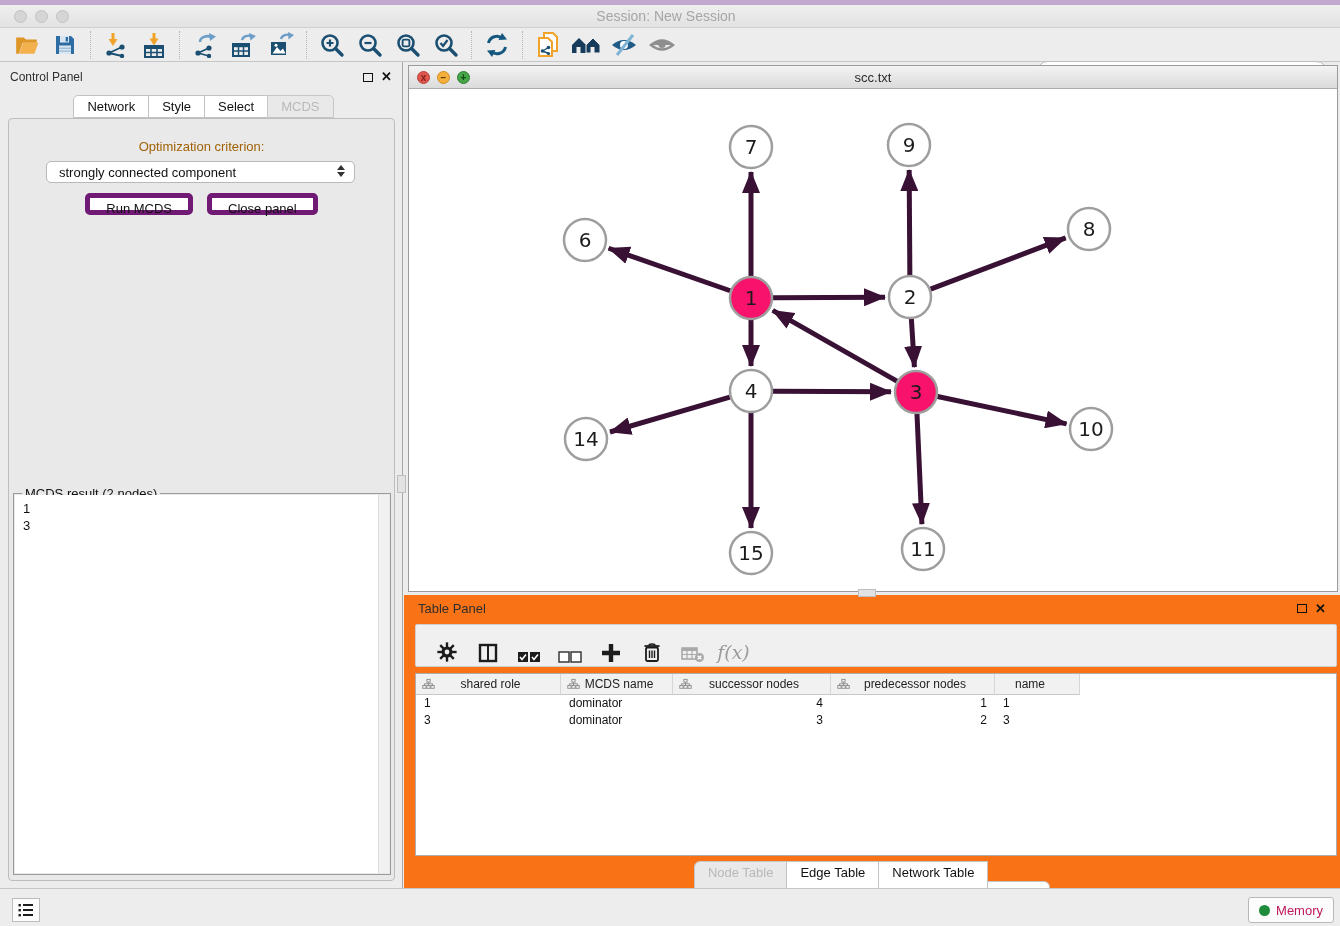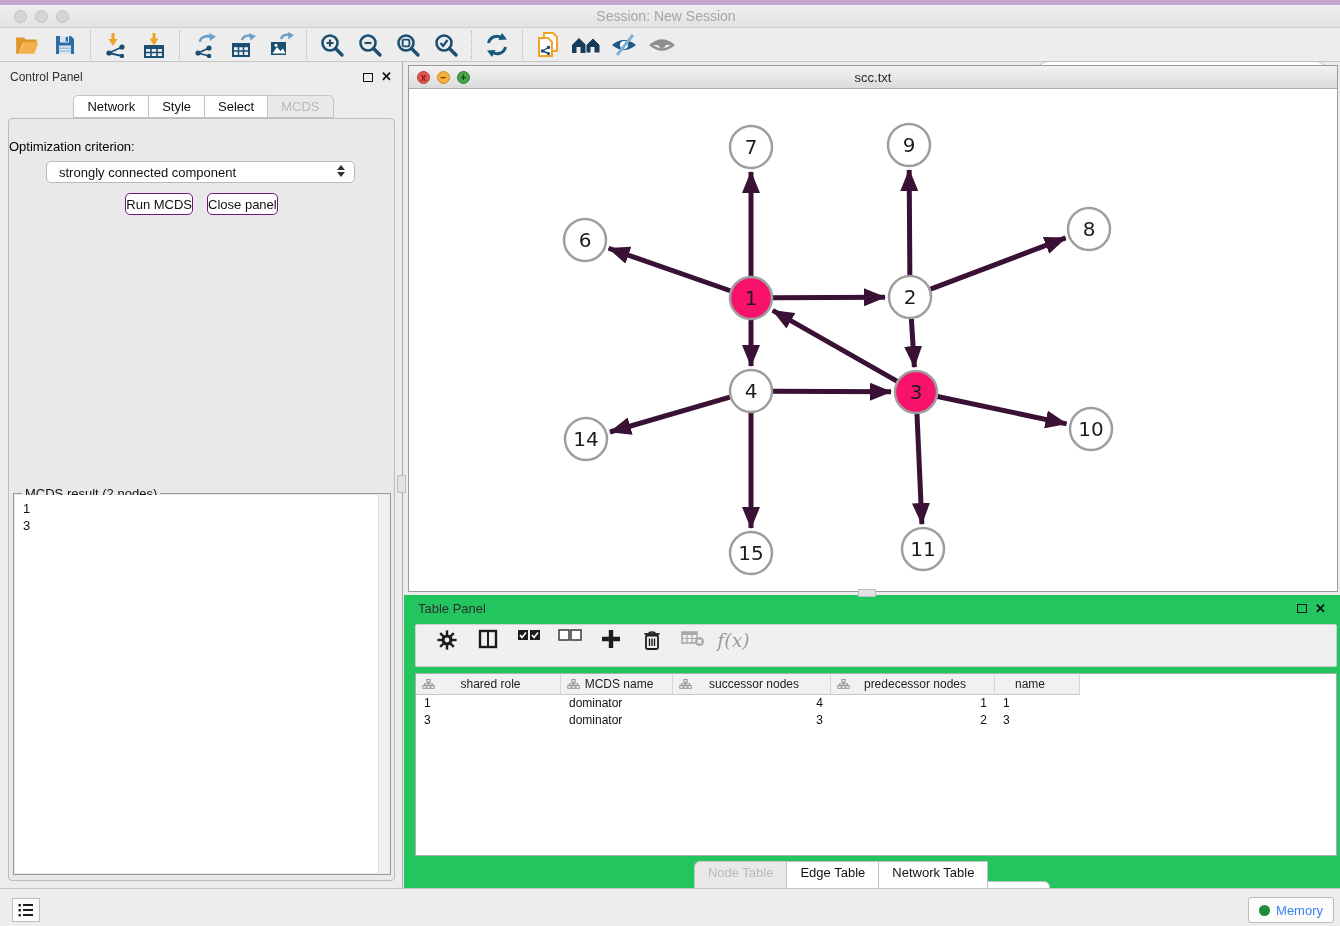--- a/index.html
+++ b/index.html
@@ -33,31 +33,31 @@
   .cp-tabs { position:absolute; left:0; top:33px; width:100%; display:flex; justify-content:center; z-index:3; }
   .cp-tabs .tab, .bottom-tabs .tab {
     font-size:13px; padding:3px 13px; background:#FFF; border:1px solid #C2C2C2; color:#111;
     margin-left:-1px; cursor:default; }
   .cp-tabs .tab:first-child { border-radius:5px 0 0 0; margin-left:5px; }
   .cp-tabs .tab:last-child  { border-radius:0 5px 0 0; }
   .cp-tabs .tab.active, .bottom-tabs .tab.active { background:#E9E9E9; color:#B9B9B9; border-color:#C6C6C6; }
 
   .cp-content { position:absolute; left:8px; top:56px; width:387px; height:763px;
     background:#E9E9E9; border:1px solid #BDBDBD; border-radius:4px; }
-  .opt-label { text-align:left; margin-top:20px; font-size:13px; color:#000000; }
+  .opt-label { text-align:center; margin-top:20px; font-size:13px; color:#a16207; }
   .criterion-select { position:absolute; left:37px; top:42px; width:309px; height:22px; background:#FFF;
     border:1px solid #B9B9B9; border-radius:5px; font-size:13px; color:#111;
     display:flex; align-items:center; padding-left:12px; }
   .stepper { position:absolute; right:9px; top:3px; display:flex; flex-direction:column; gap:2px; }
   .stepper i { width:0; height:0; border-left:4px solid transparent; border-right:4px solid transparent; display:block; }
   .step-up { border-bottom:5px solid #333; }
   .step-down { border-top:5px solid #333; }
   .cp-buttons { position:absolute; left:0; top:74px; width:100%; display:flex; justify-content:center; gap:14px; }
-  .cp-buttons .btn { background:#FFF; border:1px solid #701a75; border-radius:5px; font-size:13px; color:#111;
-    padding:3px 0; height:22px; line-height:15px; cursor:default; }
+  .cp-buttons .btn { background:#FFF; border:5px solid #701a75; border-radius:5px; font-size:13px; color:#111;
+    padding:3px 16px; height:22px; line-height:15px; cursor:default; }
 
   .result-box { position:absolute; left:4px; top:374px; width:378px; height:382px; border:1px solid #9A9A9A;padding-left:9px; }
   .result-label { position:absolute; left:8px; top:-8px; background:#E9E9E9; padding:0 3px; font-size:13px; color:#111; }
   .result-inner { position:absolute; left:1px; top:1px; right:1px; bottom:1px; background:#FFF; overflow:hidden; }
   .result-lines { font-size:13px; color:#111; padding:5px 8px; line-height:17px; white-space:pre-line; }
   .result-scroll { position:absolute; right:0; top:0; width:11px; height:100%; background:#F1F1F1; border-left:1px solid #DDD; }
 
   .v-grip { position:absolute; left:397px; top:475px; width:9px; height:18px; background:#E2E2E2; border:1px solid #BEBEBE; z-index:5; }
 
   
@@ -69,47 +69,47 @@
     display:flex; align-items:center; justify-content:center; color:#5B3A00; }
   .tl-red { background:#E0564C; border:1px solid #B8423A; color:#7E1F1A !important; }
   .tl-yellow { background:#F5AF3C; border:1px solid #CE8B22; }
   .tl-green { background:#46A546; border:1px solid #2F7D33; color:#0F4A14 !important; }
   .net-title { position:absolute; left:0; right:0; text-align:center; font-size:13px; color:#2B2B2B; }
   .net-canvas { width:928px; height:502px; background:#FFF; }
 
   .h-grip { position:absolute; left:858px; top:589px; width:18px; height:8px; background:#E2E2E2; border:1px solid #BEBEBE; z-index:5; }
 
   
-  .table-panel { position:absolute; left:404px; top:595px; width:936px; height:293px; background:#22c55e; }
+  .table-panel { position:absolute; left:404px; top:595px; width:936px; height:293px; background:#f97316; }
   .tp-header { height:27px; display:flex; align-items:center; padding:0 14px 0 14px; }
   .tp-header .ph-title { font-size:13px; color:#2F2F2F; flex:1; }
   .tp-toolbar { position:absolute; left:11px; top:29px; width:922px; height:43px; background:#F0F0F0;
     border:1px solid #CFCFCF; border-radius:2px; display:flex; align-items:center; padding-left:12px; gap:4px; }
-  .tp-tb-btn { width:37px; height:34px; display:flex; align-items:flex-start; justify-content:center; }
+  .tp-tb-btn { width:37px; height:34px; display:flex; align-items:flex-end; justify-content:center; }
   .fx-label { font-family:"DejaVu Serif",serif; font-style:italic; font-size:19px; color:#9B9B9B; }
 
   .data-table { position:absolute; left:11px; top:78px; width:922px; height:183px; background:#FFF; border:1px solid #ADADAD; overflow:hidden; }
   .thead { display:flex; height:21px; }
   .th { background:#F1F1F1; border-right:1px solid #D6D6D6; border-bottom:1px solid #C8C8C8;
     display:flex; align-items:center; font-size:12px; color:#222; position:relative; }
   .th .th-label { flex:1; text-align:center; padding-right:14px; }
   .th svg { margin-left:6px; }
   .tr { display:flex; height:17px; }
   .td { font-size:12px; color:#111; padding:1px 8px 0 8px; overflow:hidden; white-space:nowrap; }
 
   .bottom-tabs { position:absolute; left:0; top:266px; width:100%; display:flex; justify-content:center; }
   .bottom-tabs .tab:first-child { border-radius:6px 0 0 6px; margin-left:0; }
   .bottom-tabs .tab:last-child { border-radius:0 6px 6px 0;margin-top:20px; }
 
   
   .statusbar { position:absolute; left:0; top:888px; width:1340px; height:38px; background:#EDEDED; border-top:1px solid #C6C6C6; }
   .list-btn { position:absolute; left:12px; top:9px; width:28px; height:24px; background:#FCFCFC; border:1px solid #BDBDBD;
     display:flex; align-items:center; justify-content:center; }
   .memory-btn { position:absolute; right:6px; top:8px; height:26px; background:#FCFCFC; border:1px solid #B9B9B9;
-    border-radius:3px; display:flex; align-items:center; gap:6px; padding:0 10px; font-size:13px; color:#3b82f6; }
+    border-radius:3px; display:flex; align-items:center; gap:6px; padding:0 10px; font-size:13px; color:#be185d; }
   .mem-dot { width:11px; height:11px; border-radius:50%; background:#1F8C3B; }
 </style>
 </head>
 <body>
 
 <div class="purple-strip"></div>
 <div class="titlebar">
   <div class="traffic-inactive">
       <span></span>
       <span></span>

